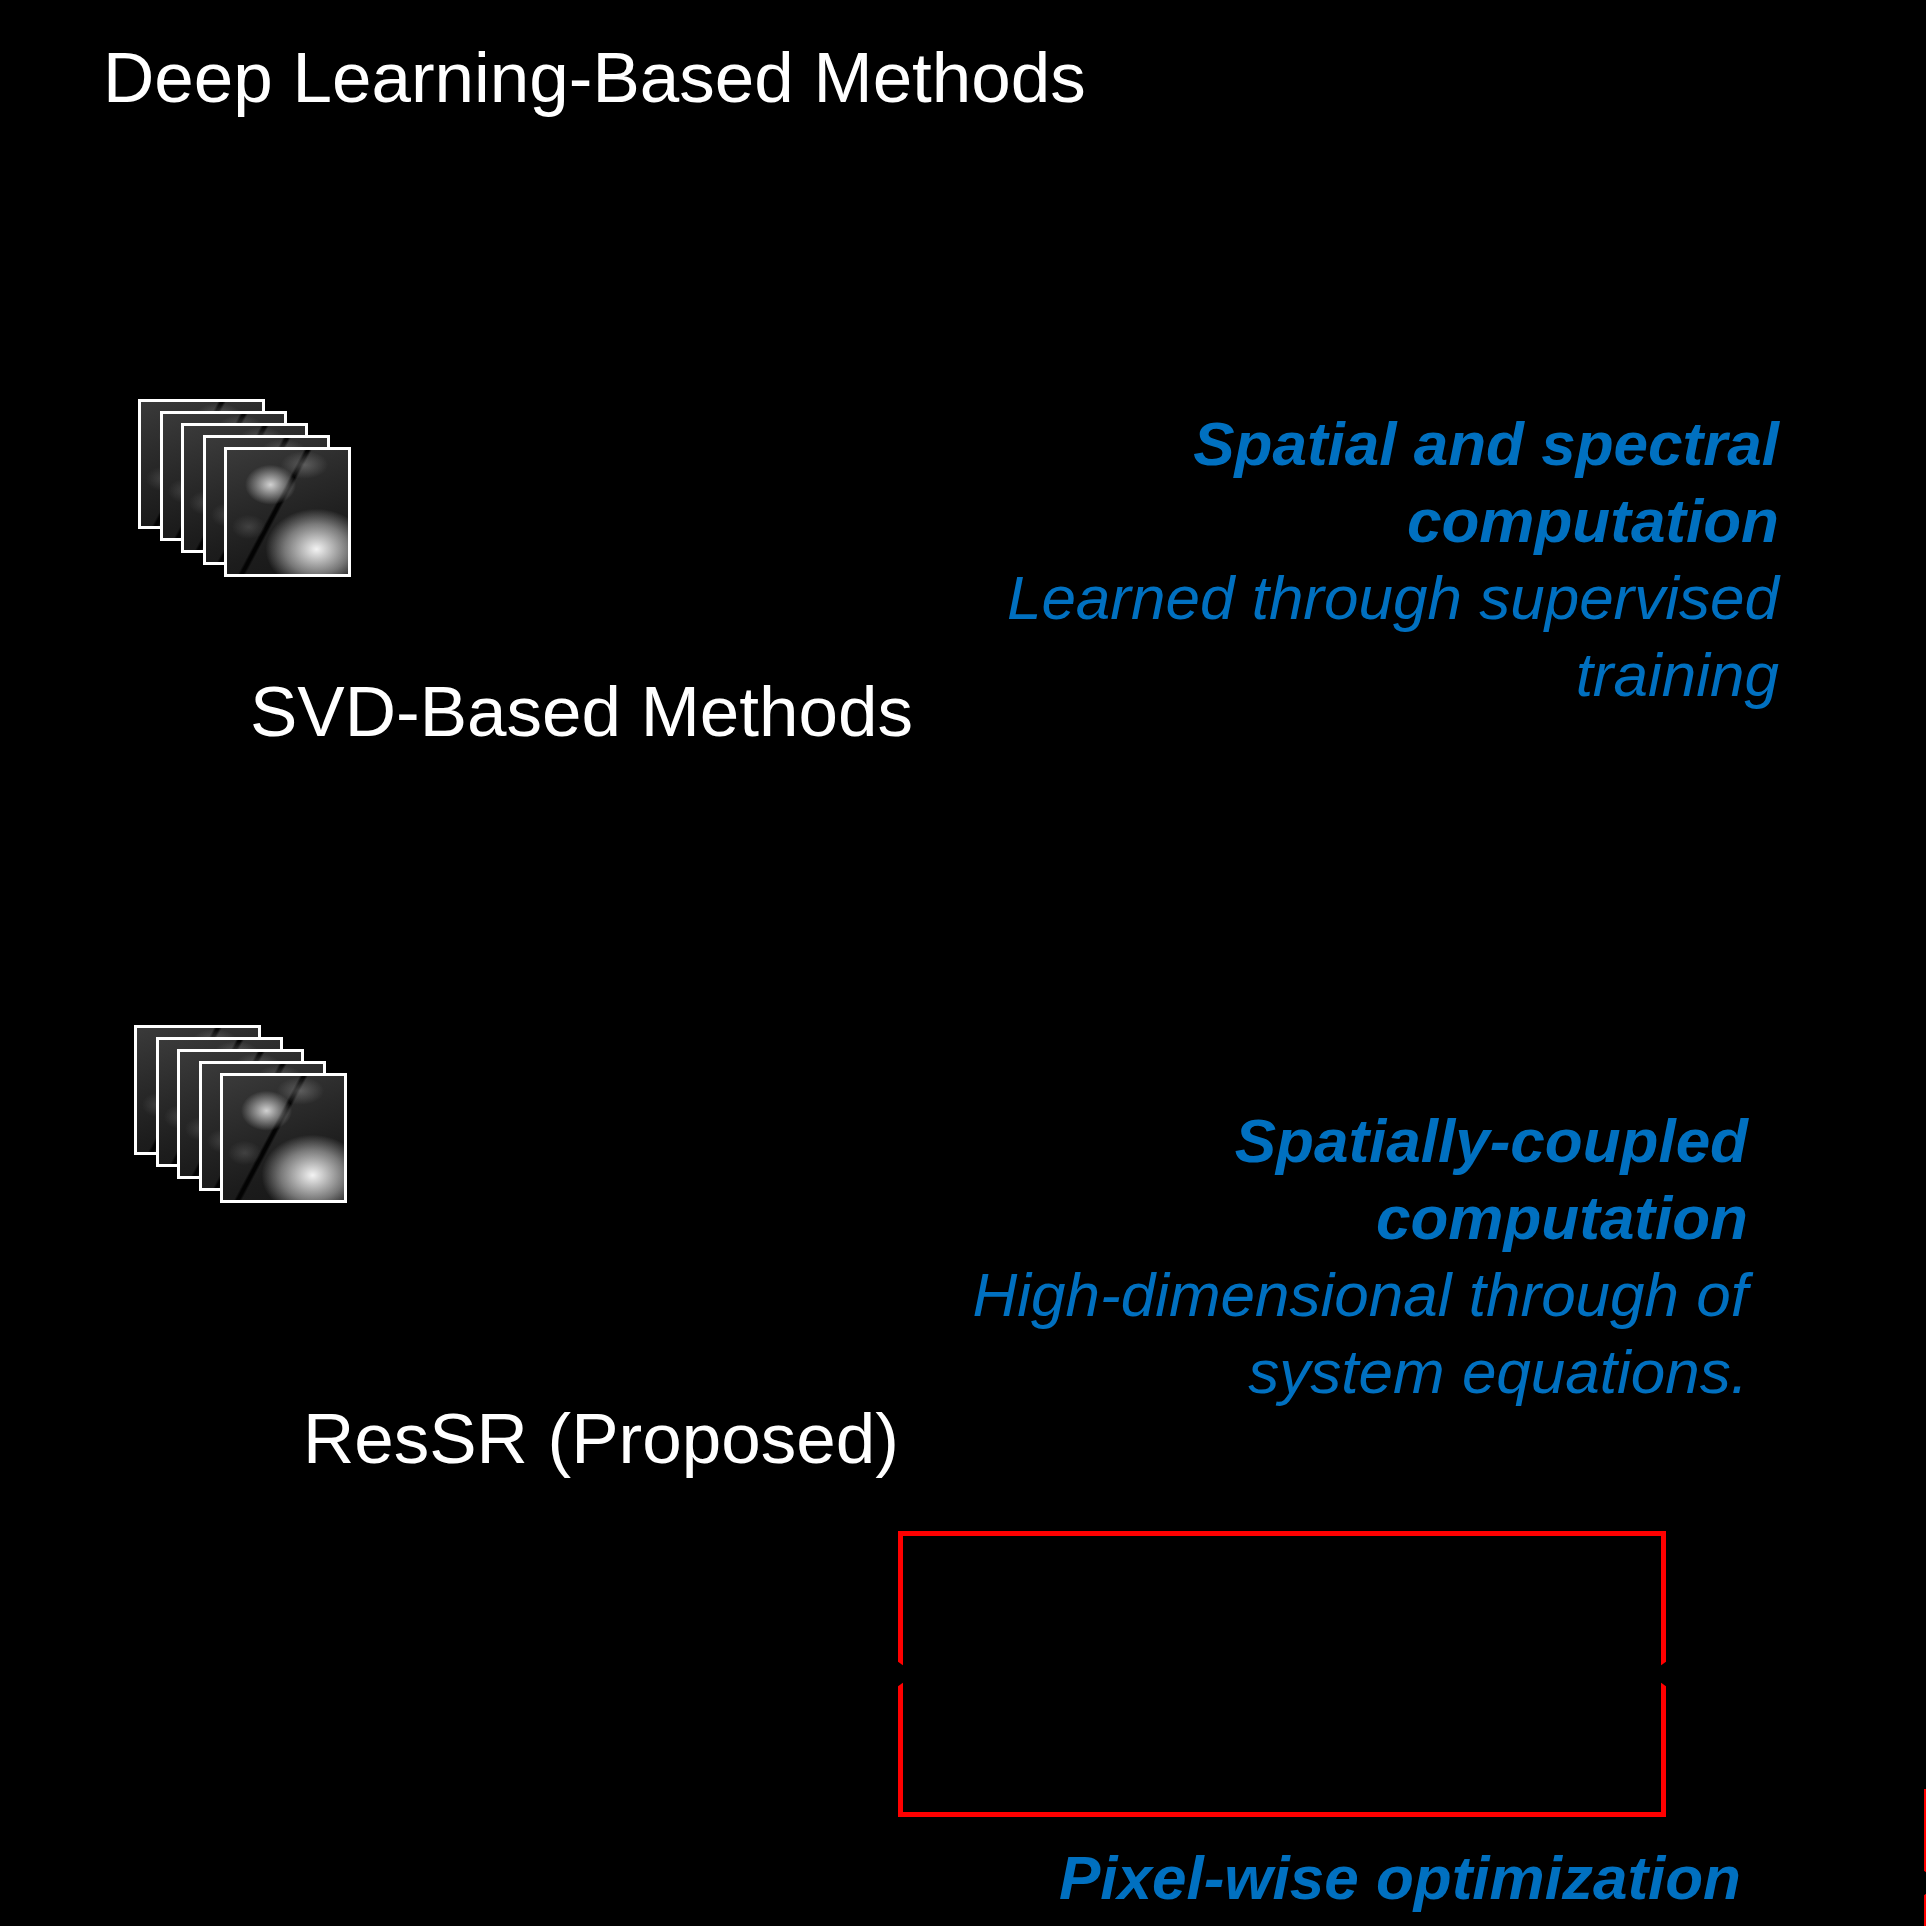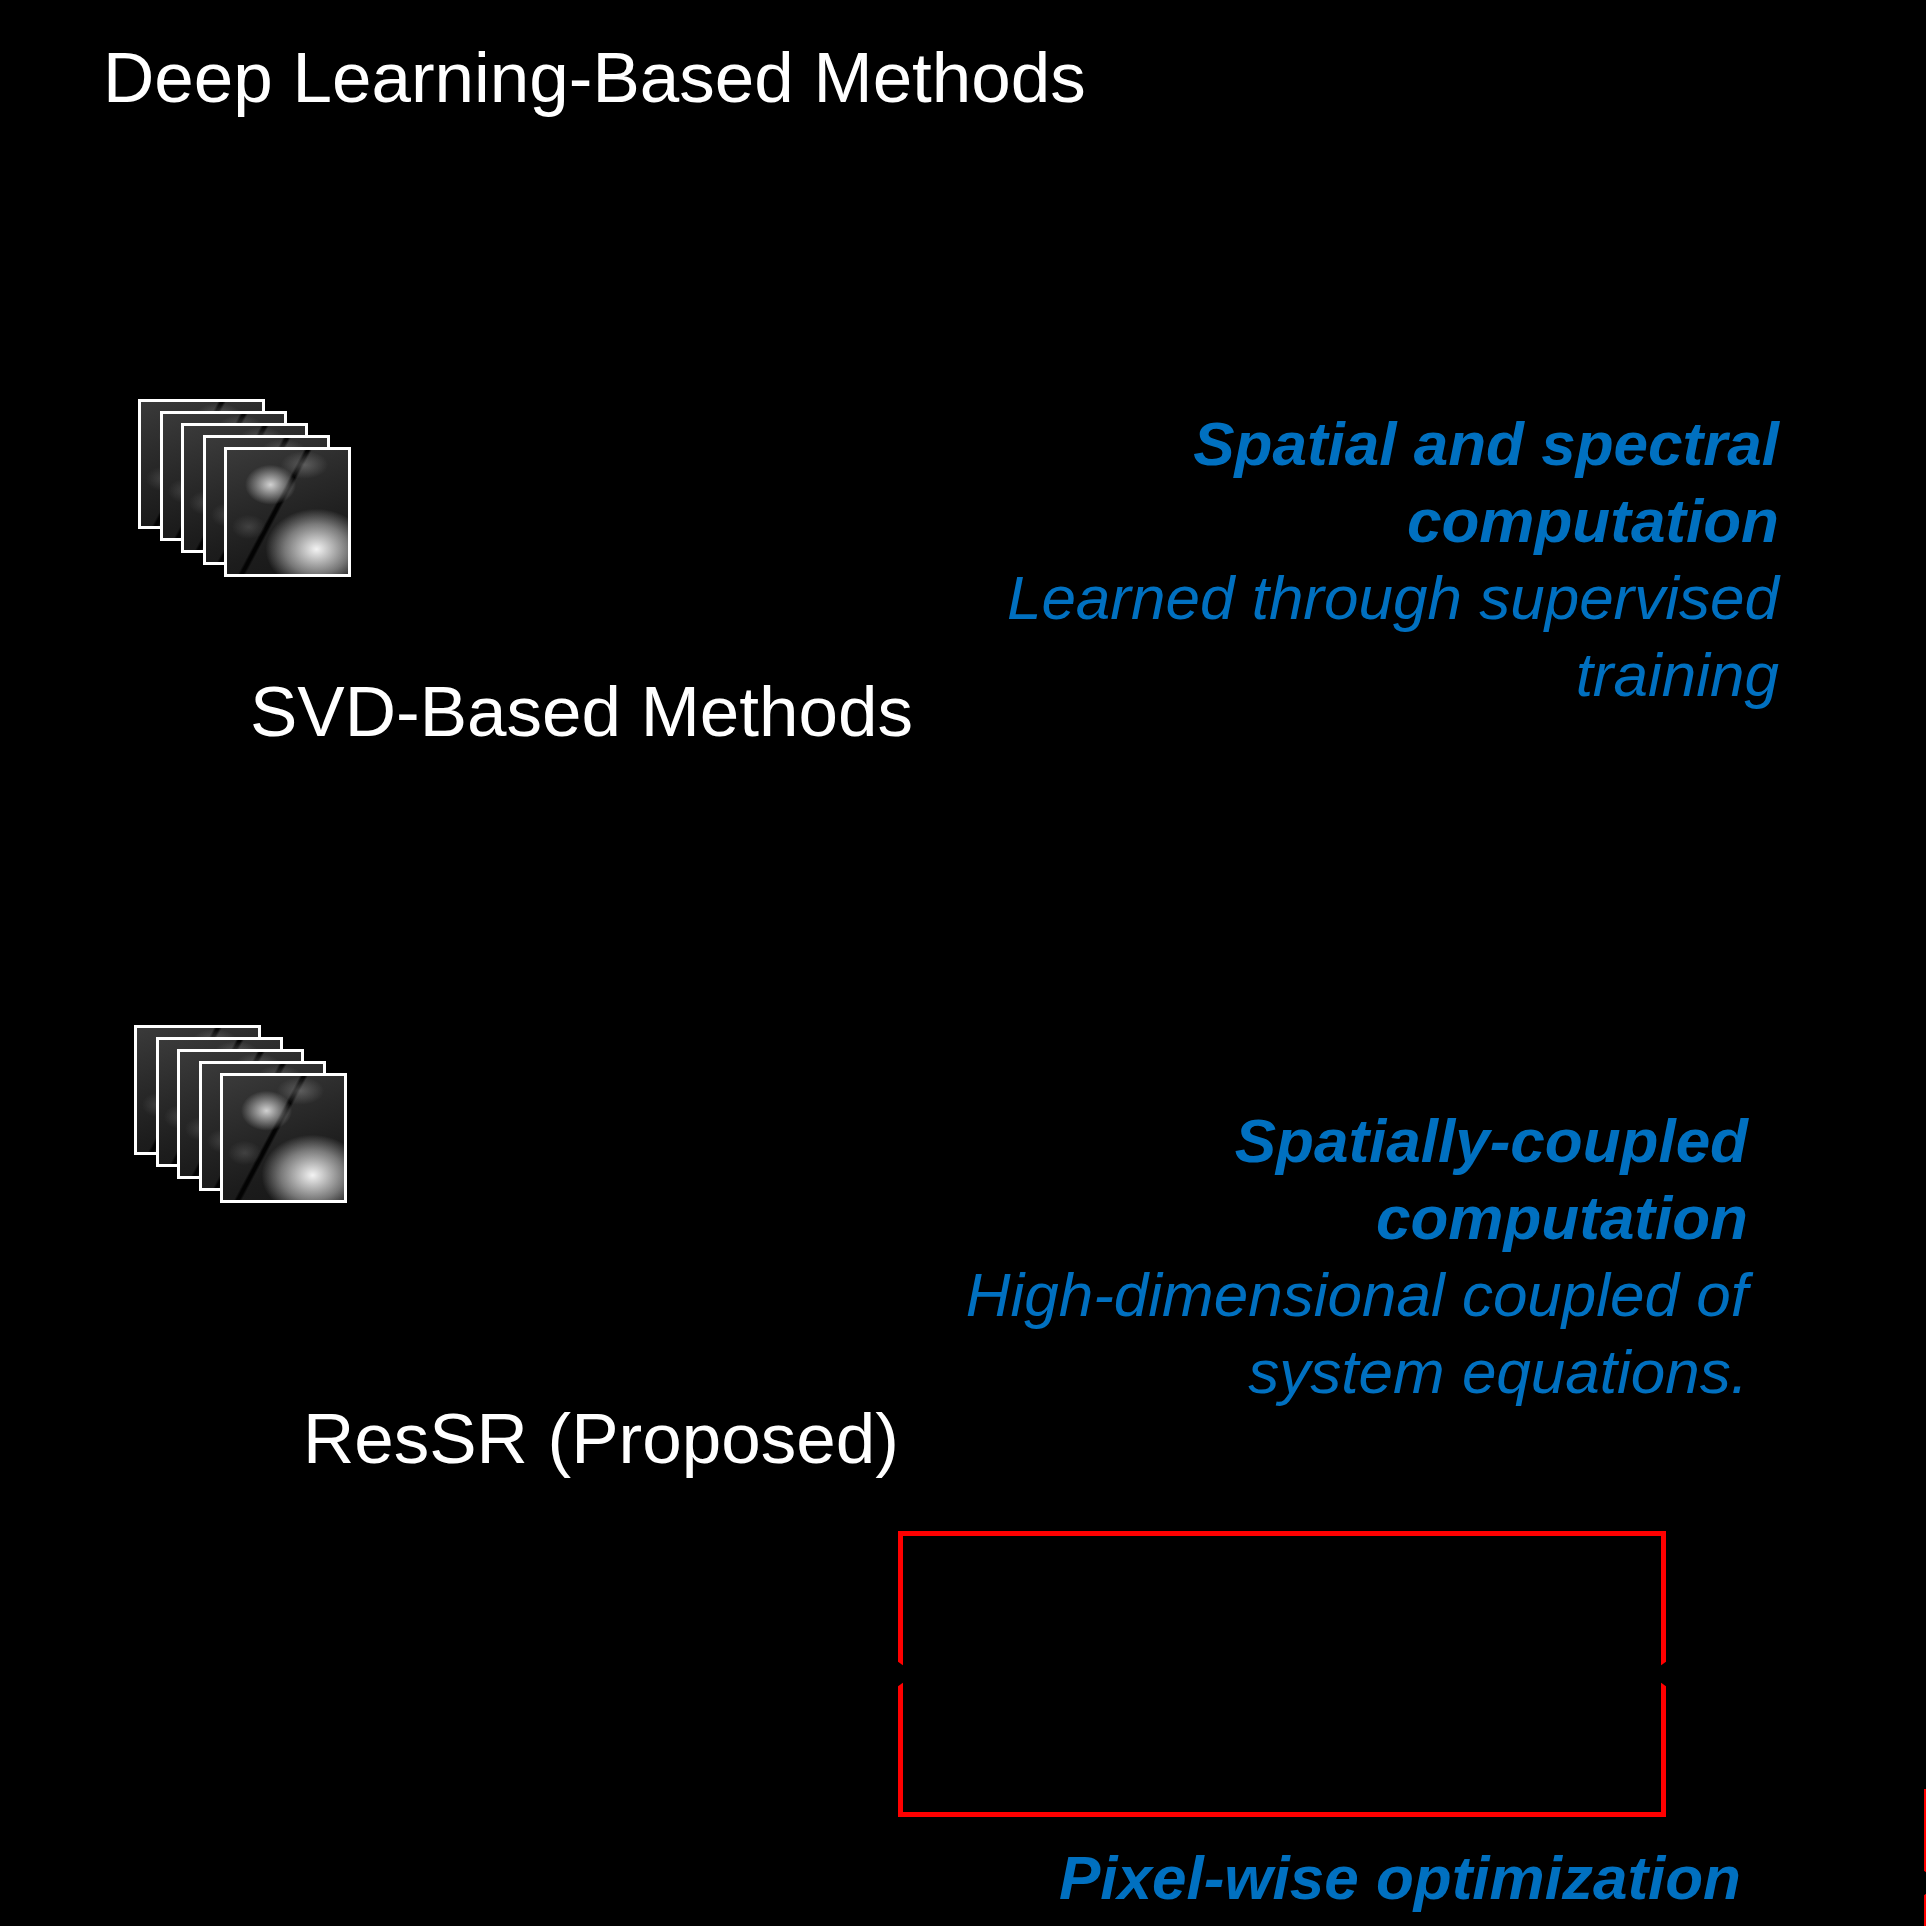--- a/index.html
+++ b/index.html
@@ -101,21 +101,21 @@
   <div class="title" id="title-svd">SVD-Based Methods</div>
   <div class="title" id="title-ressr">ResSR (Proposed)</div>
 
   <div class="note lh200" id="note-dl">
     <span class="line bold">Spatial and spectral computation</span>
     <span class="line">Learned through supervised training</span>
   </div>
 
   <div class="note lh200" id="note-svd">
     <span class="line bold">Spatially-coupled computation</span>
-    <span class="line">High-dimensional coupled of</span>
+    <span class="line">High-dimensional through of</span>
     <span class="line">system equations.</span>
   </div>
 
   <div class="note lh186" id="note-pixelwise">
     <span class="line bold">Pixel-wise optimization</span>
     <span class="line">Many independent, low-</span>
 
   </div>
 
   <div class="redbox" id="redbox-pixelwise"></div>

